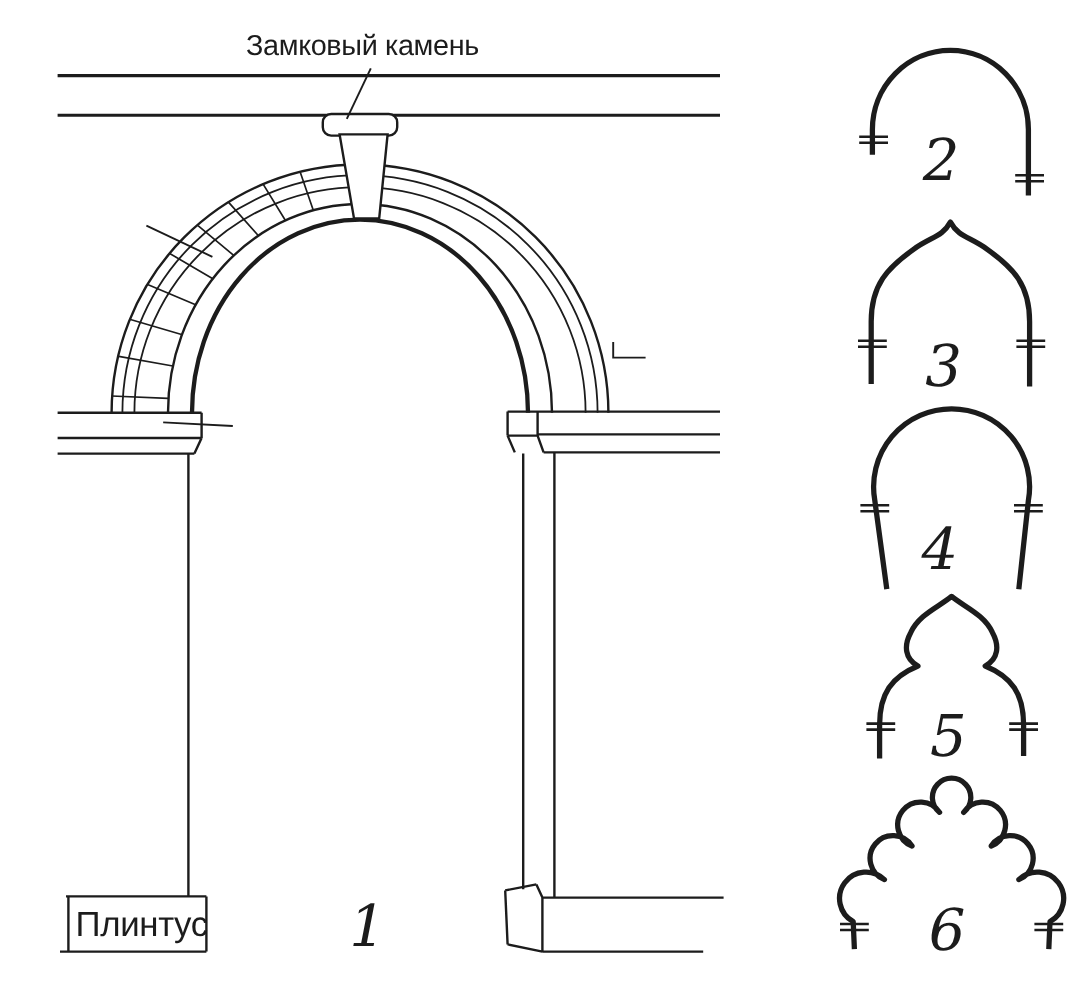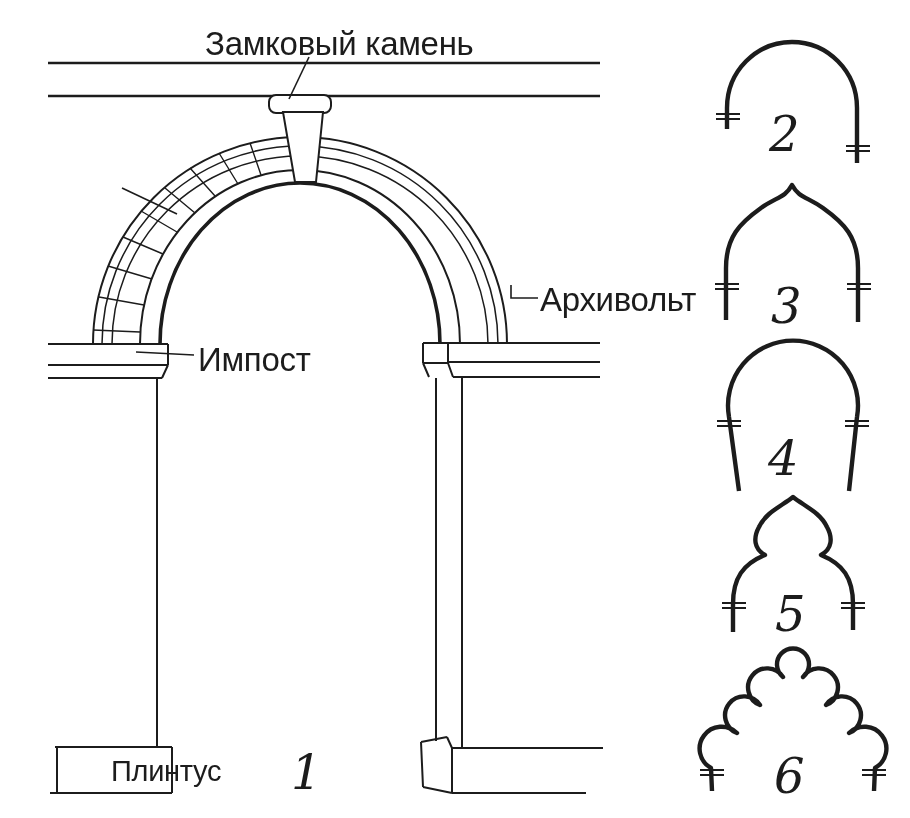--- a/index.html
+++ b/index.html
@@ -17,33 +17,33 @@
   .joint   { stroke-width:1.4; }
   .cornice { stroke-width:2.6; }
   .thick   { stroke-width:3.6; }
   .heavy   { stroke-width:4.4; stroke-linejoin:round; stroke-linecap:butt; }
   .tick    { stroke-width:2.2; }
   .leader  { stroke-width:1.6; }
   .mask    { fill:var(--bg); stroke:var(--ink); stroke-width:2; }
 
   
   .lbl {
-    position:absolute; color:var(--ink); font-size:33px; line-height:1.13;
+    position:absolute; color:var(--ink); font-size:24px; line-height:1.13;
     white-space:pre-line; letter-spacing:-0.3px;
   }
   .fig-num {
     position:absolute; color:var(--ink);
     font-family:"DejaVu Serif", serif; font-style:italic;
     font-size:48px; line-height:1;
   }
   .lbl-keystone  { left:205px; top:25px;  }
   .lbl-archface  { left:56px;  top:148px; }
   .lbl-impost    { left:198px; top:341px; }
   .lbl-archivolt { left:540px; top:281px; }
-  .lbl-plinth    { left:63px;  top:755px; font-size:29px;margin-left:48px; }
+  .lbl-plinth    { left:63px;  top:755px; font-size:29px; }
   .num-1 { left:291px; top:748px; }
   .num-2 { left:769px; top:110px; }
   .num-3 { left:771px; top:282px; }
   .num-4 { left:768px; top:434px; }
   .num-5 { left:775px; top:590px; }
   .num-6 { left:774px; top:752px; }
 </style>
 </head>
 <body>
 
@@ -112,22 +112,20 @@
 
     <g>
       <path class="ln heavy" d="M712,791 L711,768 A22,22 0 1 1 737,733 A19,19 0 1 1 760,705
                A19,19 0 1 1 783,677 A16,16 0 1 1 803,677 A19,19 0 1 1 826,705
                A19,19 0 1 1 849,733 A22,22 0 1 1 875,768 L874,791"></path>
       <path class="ln tick" d="M700,770 H724 M700,775 H724 M862,770 H886 M862,775 H886"></path>
     </g>
   </svg>
 
   <div class="lbl lbl-keystone">Замковый камень</div>
-  <div class="lbl lbl-impost">Импост</div>
-  <div class="lbl lbl-archivolt">Архивольт</div>
   <div class="lbl lbl-plinth">Плинтус</div>
 
   <div class="fig-num num-1">1</div>
   <div class="fig-num num-2">2</div>
   <div class="fig-num num-3">3</div>
   <div class="fig-num num-4">4</div>
   <div class="fig-num num-5">5</div>
   <div class="fig-num num-6">6</div>
 </div>
 

